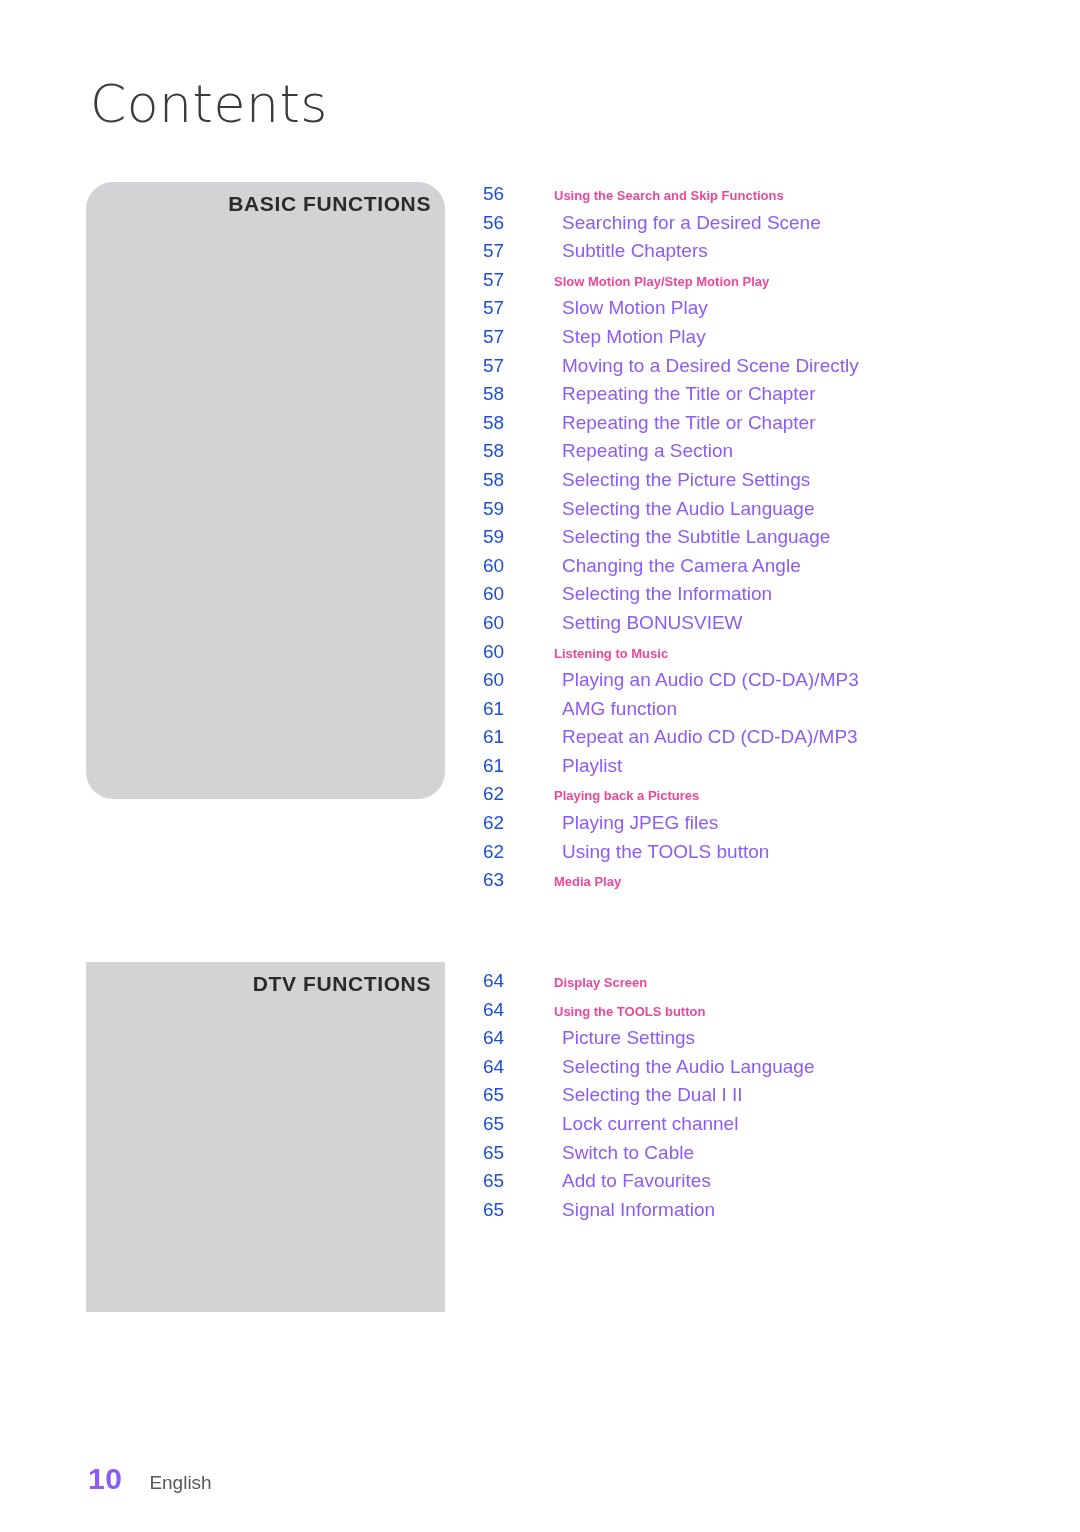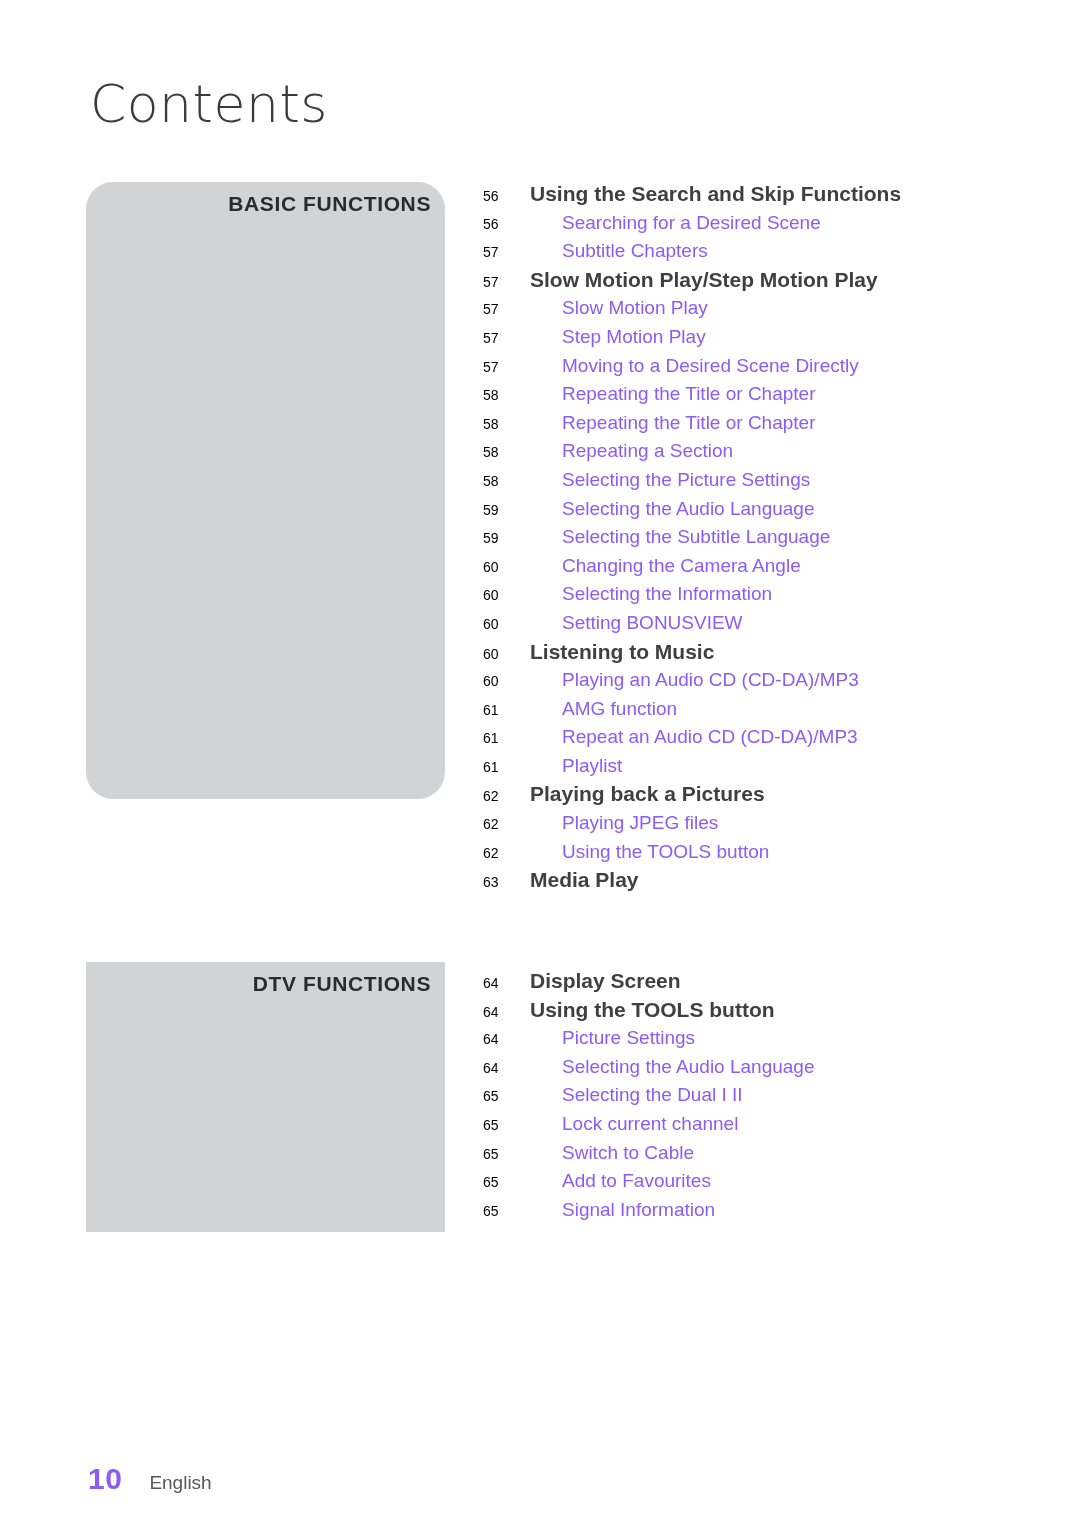--- a/index.html
+++ b/index.html
@@ -62,35 +62,36 @@
   }
   .toc-entry {
     position: relative;
     height: 28.6px;
     line-height: 28.6px;
     white-space: nowrap;
   }
   .toc-page {
     display: inline-block;
     width: 47px;
-    font-size: 14px;
-    color: #000000;
+    font-size: 19px;
+    color: #1d4ed8;
     font-weight: normal;
   }
   .toc-label {
     display: inline-block;
     font-size: 19px;
     color: #8b5cf6;
     font-weight: normal;
   }
   .toc-entry.level1 .toc-label {
     font-weight: bold;
-    color: #404040;
-    font-size: 21px;
+    color: #ec4899;
+    font-size: 13px;
     padding-left: 0px;
+    margin-left: 24px;
   }
   .toc-entry.level2 .toc-label {
     padding-left: 32px;
   }
 
   
   .footer {
     position: absolute;
     left: 88px;
     top: 1462px;
@@ -141,21 +142,21 @@
       <div class="toc-entry level2"><span class="toc-page">61</span><span class="toc-label">Repeat an Audio CD (CD-DA)/MP3</span></div>
       <div class="toc-entry level2"><span class="toc-page">61</span><span class="toc-label">Playlist</span></div>
       <div class="toc-entry level1"><span class="toc-page">62</span><span class="toc-label">Playing back a Pictures</span></div>
       <div class="toc-entry level2"><span class="toc-page">62</span><span class="toc-label">Playing JPEG files</span></div>
       <div class="toc-entry level2"><span class="toc-page">62</span><span class="toc-label">Using the TOOLS button</span></div>
       <div class="toc-entry level1"><span class="toc-page">63</span><span class="toc-label">Media Play</span></div>
     </div>
 </div>
 
 <div class="section">
-  <div class="section-panel" style="top:962px; height:270px;">
+  <div class="section-panel" style="top:962px; height:350px;">
     <div class="section-panel-label">DTV FUNCTIONS</div>
   </div>
   <div class="toc-list" style="top:967px;" id="toc-list-1">
       <div class="toc-entry level1"><span class="toc-page">64</span><span class="toc-label">Display Screen</span></div>
       <div class="toc-entry level1"><span class="toc-page">64</span><span class="toc-label">Using the TOOLS button</span></div>
       <div class="toc-entry level2"><span class="toc-page">64</span><span class="toc-label">Picture Settings</span></div>
       <div class="toc-entry level2"><span class="toc-page">64</span><span class="toc-label">Selecting the Audio Language</span></div>
       <div class="toc-entry level2"><span class="toc-page">65</span><span class="toc-label">Selecting the Dual I II</span></div>
       <div class="toc-entry level2"><span class="toc-page">65</span><span class="toc-label">Lock current channel</span></div>
       <div class="toc-entry level2"><span class="toc-page">65</span><span class="toc-label">Switch to Cable</span></div>

